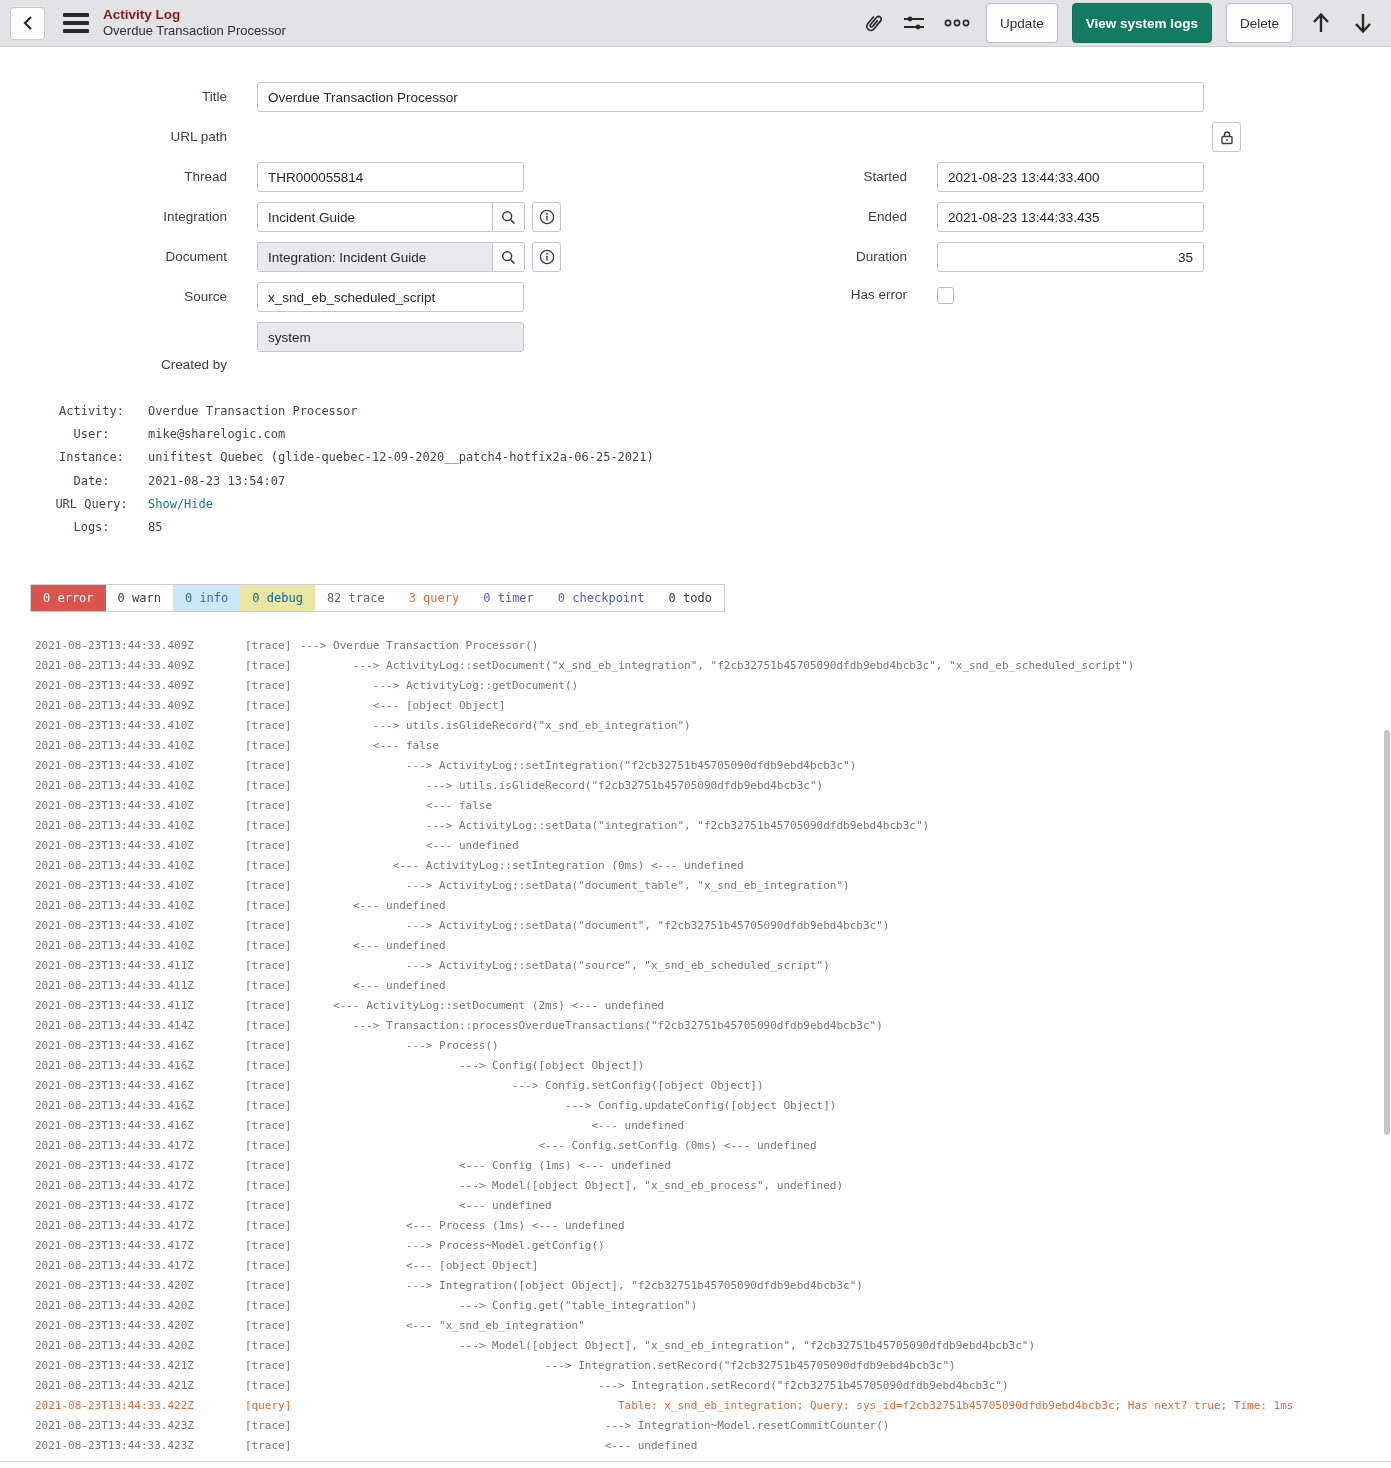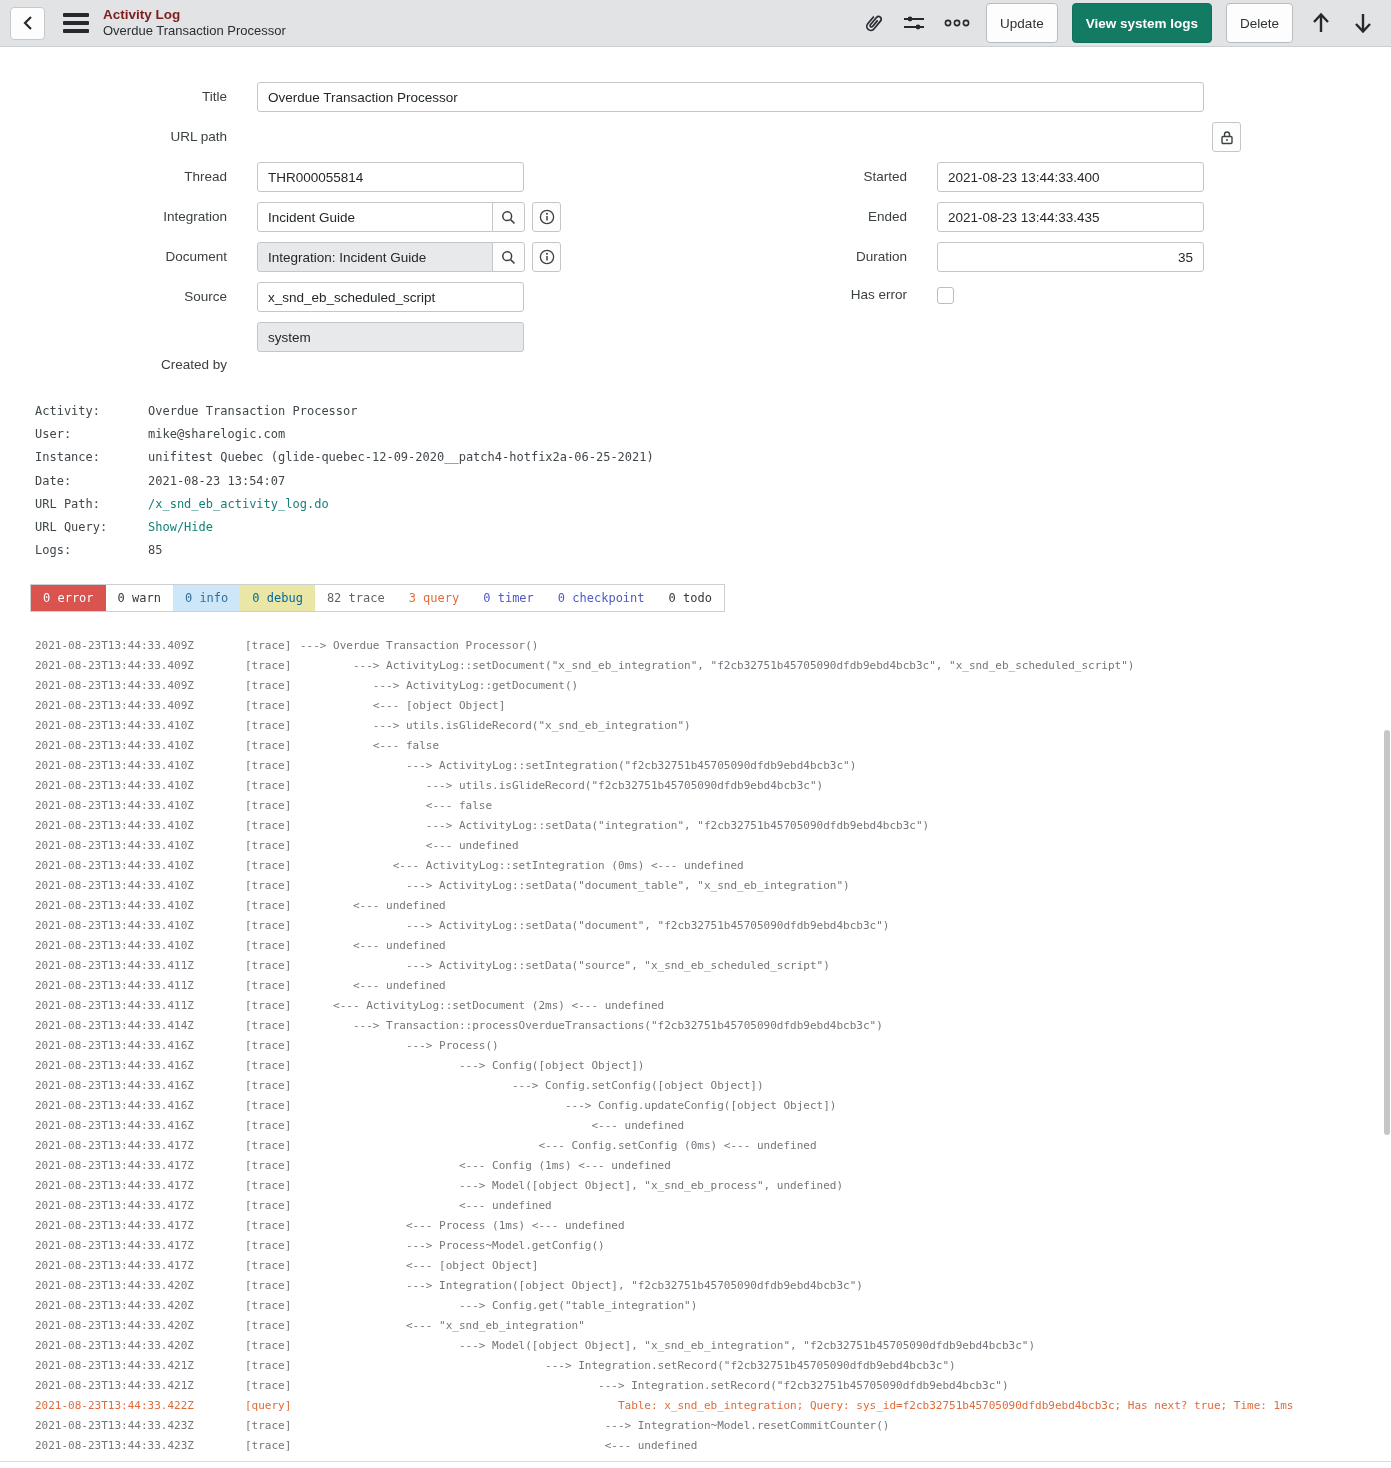--- a/index.html
+++ b/index.html
@@ -68,21 +68,21 @@
     border: 1px solid #b9bdc0; border-radius: 3px; background: #fff; cursor: pointer;
     appearance: none; -webkit-appearance: none;
   }
 
   
   .summary {
     position: absolute; top: 400px; left: 35px;
     font-family: "DejaVu Sans Mono", monospace;
     font-size: 12px; line-height: 23.2px; color: #40474b;
   }
-  .summary-row .lbl { display: inline-block; width: 113px; }
+  .summary-row .lbl { display: inline-block; width: 113px; text-align: center; }
   .summary-row .val { color: #40474b; }
   .summary-row.link .val { color: #168278; cursor: pointer; }
 
   
   .filter-bar {
     position: absolute; top: 584px; left: 30px;
     display: inline-flex; border: 1px solid #cbd0d2; background: #fff;
   }
   .badge {
     font-family: "DejaVu Sans Mono", monospace; font-size: 12px;
@@ -274,23 +274,20 @@
     <div class="summary-row">
       <span class="lbl">User:</span><span class="val">mike@sharelogic.com</span>
     </div>
     <div class="summary-row">
       <span class="lbl">Instance:</span><span class="val">unifitest Quebec (glide-quebec-12-09-2020__patch4-hotfix2a-06-25-2021)</span>
     </div>
     <div class="summary-row">
       <span class="lbl">Date:</span><span class="val">2021-08-23 13:54:07</span>
     </div>
     <div class="summary-row link">
-      <span class="lbl">URL Path:</span><span class="val">/x_snd_eb_activity_log.do</span>
-    </div>
-    <div class="summary-row link">
       <span class="lbl">URL Query:</span><span class="val">Show/Hide</span>
     </div>
     <div class="summary-row">
       <span class="lbl">Logs:</span><span class="val">85</span>
     </div>
   </div>
 
 <div class="filter-bar">
 
 <div class="badge error">0 error</div>

